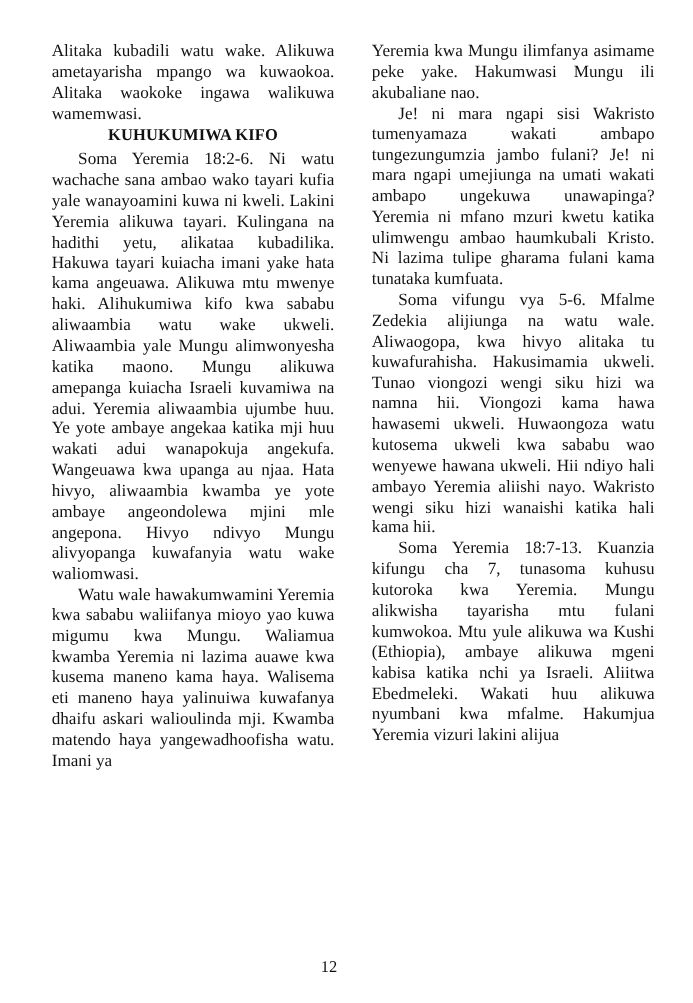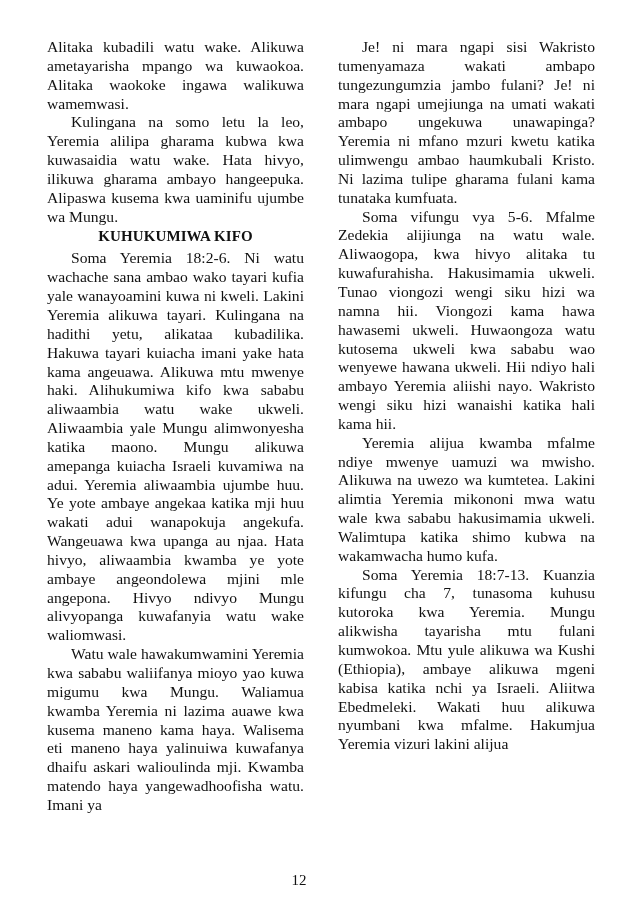--- a/index.html
+++ b/index.html
@@ -29,27 +29,26 @@
     font-family: "Liberation Serif", "DejaVu Serif", serif; color: #111;
   }
 </style>
 </head>
 <body>
 
 <div class="page">
 
   <div class="col left">
     <p>Alitaka kubadili watu wake. Alikuwa ametayarisha mpango wa kuwaokoa. Alitaka waokoke ingawa walikuwa wamemwasi.</p>
-    <p class="indent">Kulingana na somo letu la leo, Yeremia alilipa gharama kubwa kwa kuwasaidia watu wake. Hata hivyo, ilikuwa gharama ambayo hangeepuka. Alipaswa kusema kwa uaminifu ujumbe wa Mungu.</p>
     <h3>KUHUKUMIWA KIFO</h3>
     <p class="indent">Soma Yeremia 18:2-6. Ni watu wachache sana ambao wako tayari kufia yale wanayoamini kuwa ni kweli. Lakini Yeremia alikuwa tayari. Kulingana na hadithi yetu, alikataa kubadilika. Hakuwa tayari kuiacha imani yake hata kama angeuawa. Alikuwa mtu mwenye haki. Alihukumiwa kifo kwa sababu aliwaambia watu wake ukweli. Aliwaambia yale Mungu alimwonyesha katika maono. Mungu alikuwa amepanga kuiacha Israeli kuvamiwa na adui. Yeremia aliwaambia ujumbe huu. Ye yote ambaye angekaa katika mji huu wakati adui wanapokuja angekufa. Wangeuawa kwa upanga au njaa. Hata hivyo, aliwaambia kwamba ye yote ambaye angeondolewa mjini mle angepona. Hivyo ndivyo Mungu alivyopanga kuwafanyia watu wake waliomwasi.</p>
     <p class="indent">Watu wale hawakumwamini Yeremia kwa sababu waliifanya mioyo yao kuwa migumu kwa Mungu. Waliamua kwamba Yeremia ni lazima auawe kwa kusema maneno kama haya. Walisema eti maneno haya yalinuiwa kuwafanya dhaifu askari walioulinda mji. Kwamba matendo haya yangewadhoofisha watu. Imani ya</p>
   </div>
 
   <div class="col right">
+    <p>Yeremia kwa Mungu ilimfanya asimame peke yake. Hakumwasi Mungu ili akubaliane nao.</p>
     <p class="indent">Je! ni mara ngapi sisi Wakristo tumenyamaza wakati ambapo tungezungumzia jambo fulani? Je! ni mara ngapi umejiunga na umati wakati ambapo ungekuwa unawapinga? Yeremia ni mfano mzuri kwetu katika ulimwengu ambao haumkubali Kristo. Ni lazima tulipe gharama fulani kama tunataka kumfuata.</p>
     <p class="indent">Soma vifungu vya 5-6. Mfalme Zedekia alijiunga na watu wale. Aliwaogopa, kwa hivyo alitaka tu kuwafurahisha. Hakusimamia ukweli. Tunao viongozi wengi siku hizi wa namna hii. Viongozi kama hawa hawasemi ukweli. Huwaongoza watu kutosema ukweli kwa sababu wao wenyewe hawana ukweli. Hii ndiyo hali ambayo Yeremia aliishi nayo. Wakristo wengi siku hizi wanaishi katika hali kama hii.</p>
-    <p class="indent">Yeremia alijua kwamba mfalme ndiye mwenye uamuzi wa mwisho. Alikuwa na uwezo wa kumtetea. Lakini alimtia Yeremia mikononi mwa watu wale kwa sababu hakusimamia ukweli. Walimtupa katika shimo kubwa na wakamwacha humo kufa.</p>
     <p class="indent">Soma Yeremia 18:7-13. Kuanzia kifungu cha 7, tunasoma kuhusu kutoroka kwa Yeremia. Mungu alikwisha tayarisha mtu fulani kumwokoa. Mtu yule alikuwa wa Kushi (Ethiopia), ambaye alikuwa mgeni kabisa katika nchi ya Israeli. Aliitwa Ebedmeleki. Wakati huu alikuwa nyumbani kwa mfalme. Hakumjua Yeremia vizuri lakini alijua</p>
   </div>
 
   <div class="pagenum">12</div>
 </div>
 
 </body></html>

